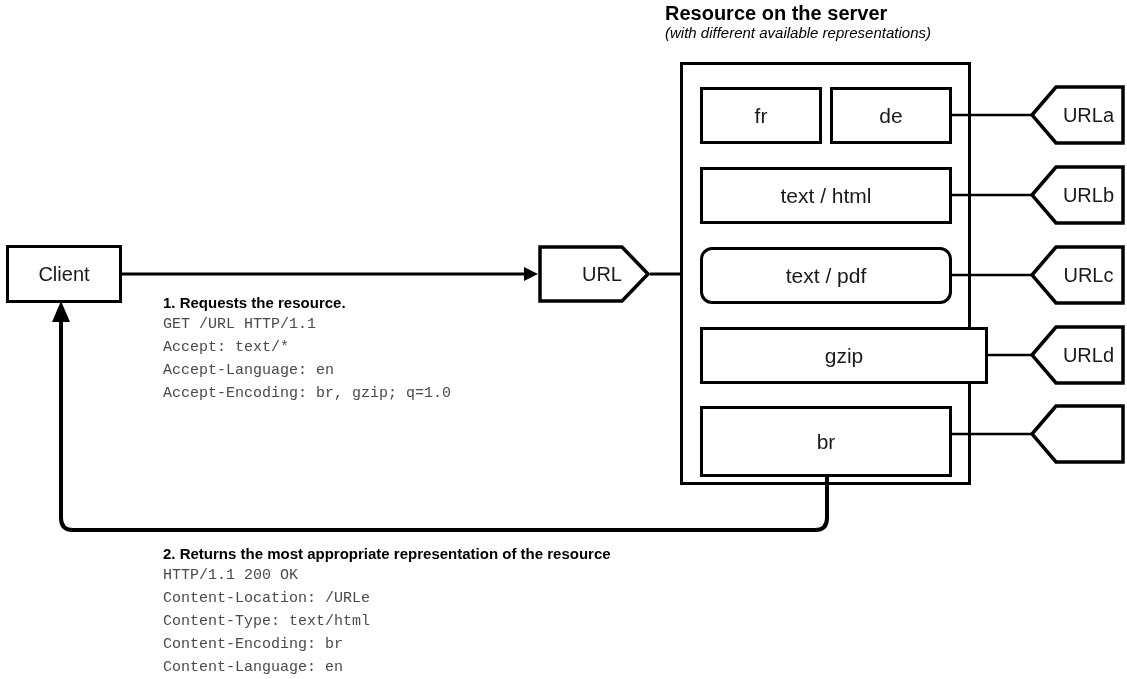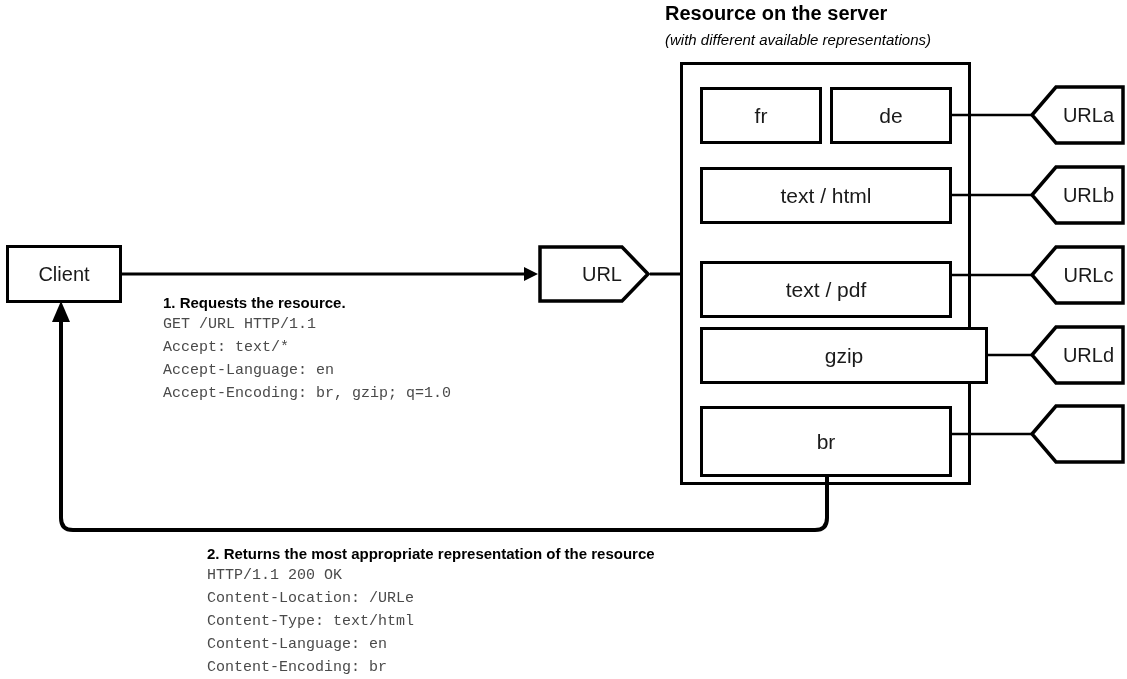--- a/index.html
+++ b/index.html
@@ -30,21 +30,21 @@
     top: 2px;
     width: 460px;
     font-size: 20px;
     font-weight: bold;
     color: #000;
     text-align: left;
     white-space: nowrap;
   }
   .server-subtitle {
     left: 665px;
-    top: 31px;
+    top: 24px;
     width: 460px;
     font-size: 15px;
     font-style: italic;
     color: #000;
     text-align: left;
     white-space: nowrap;
   }
 
   
   .server-box {
@@ -134,21 +134,21 @@
   }
   .note-line {
     font-family: "Liberation Mono", monospace;
     font-size: 15px;
     color: #4a4a4a;
     white-space: pre;
     line-height: 23px;
   }
   .note-block { left: 163px; }
   .req-block { top: 294px; }
-  .res-block { top: 545px; margin-left: 44px; }
+  .res-block { top: 545px; }
   .note-lines { margin-top: 2px; }
 </style>
 </head>
 <body>
 
 <div id="canvas">
 
   <div class="abs server-title">Resource on the server</div>
   <div class="abs server-subtitle">(with different available representations)</div>
 
@@ -188,21 +188,21 @@
 
   <div class="abs rep-box" style="left:700px; top:87px; width:122px; height:57px;">
     <span>fr</span>
   </div>
   <div class="abs rep-box" style="left:830px; top:87px; width:122px; height:57px;">
     <span>de</span>
   </div>
   <div class="abs rep-box" style="left:700px; top:167px; width:252px; height:57px;">
     <span>text / html</span>
   </div>
-  <div class="abs rep-box" style="left:700px; top:261px; width:252px; height:57px;">
+  <div class="abs rep-box" style="left:700px; top:247px; width:252px; height:57px;border-radius:12px;">
     <span>text / pdf</span>
   </div>
   <div class="abs rep-box" style="left:700px; top:327px; width:288px; height:57px;">
     <span>gzip</span>
   </div>
   <div class="abs rep-box" style="left:700px; top:406px; width:252px; height:71px;text-align:center;">
     <span>br</span>
   </div>
 
   <div class="abs url-target" style="left:1030px; top:85px;">
@@ -244,18 +244,18 @@
       <div class="note-line">Accept-Encoding: br, gzip; q=1.0</div>
     </div>
   </div>
 
   <div class="abs note-block res-block">
     <div class="note-title">2. Returns the most appropriate representation of the resource</div>
     <div class="note-lines">
       <div class="note-line">HTTP/1.1 200 OK</div>
       <div class="note-line">Content-Location: /URLe</div>
       <div class="note-line">Content-Type: text/html</div>
+      <div class="note-line">Content-Encoding: br</div>
       <div class="note-line">Content-Language: en</div>
-      <div class="note-line">Content-Encoding: br</div>
     </div>
   </div>
 
 </div>
 
 </body></html>

